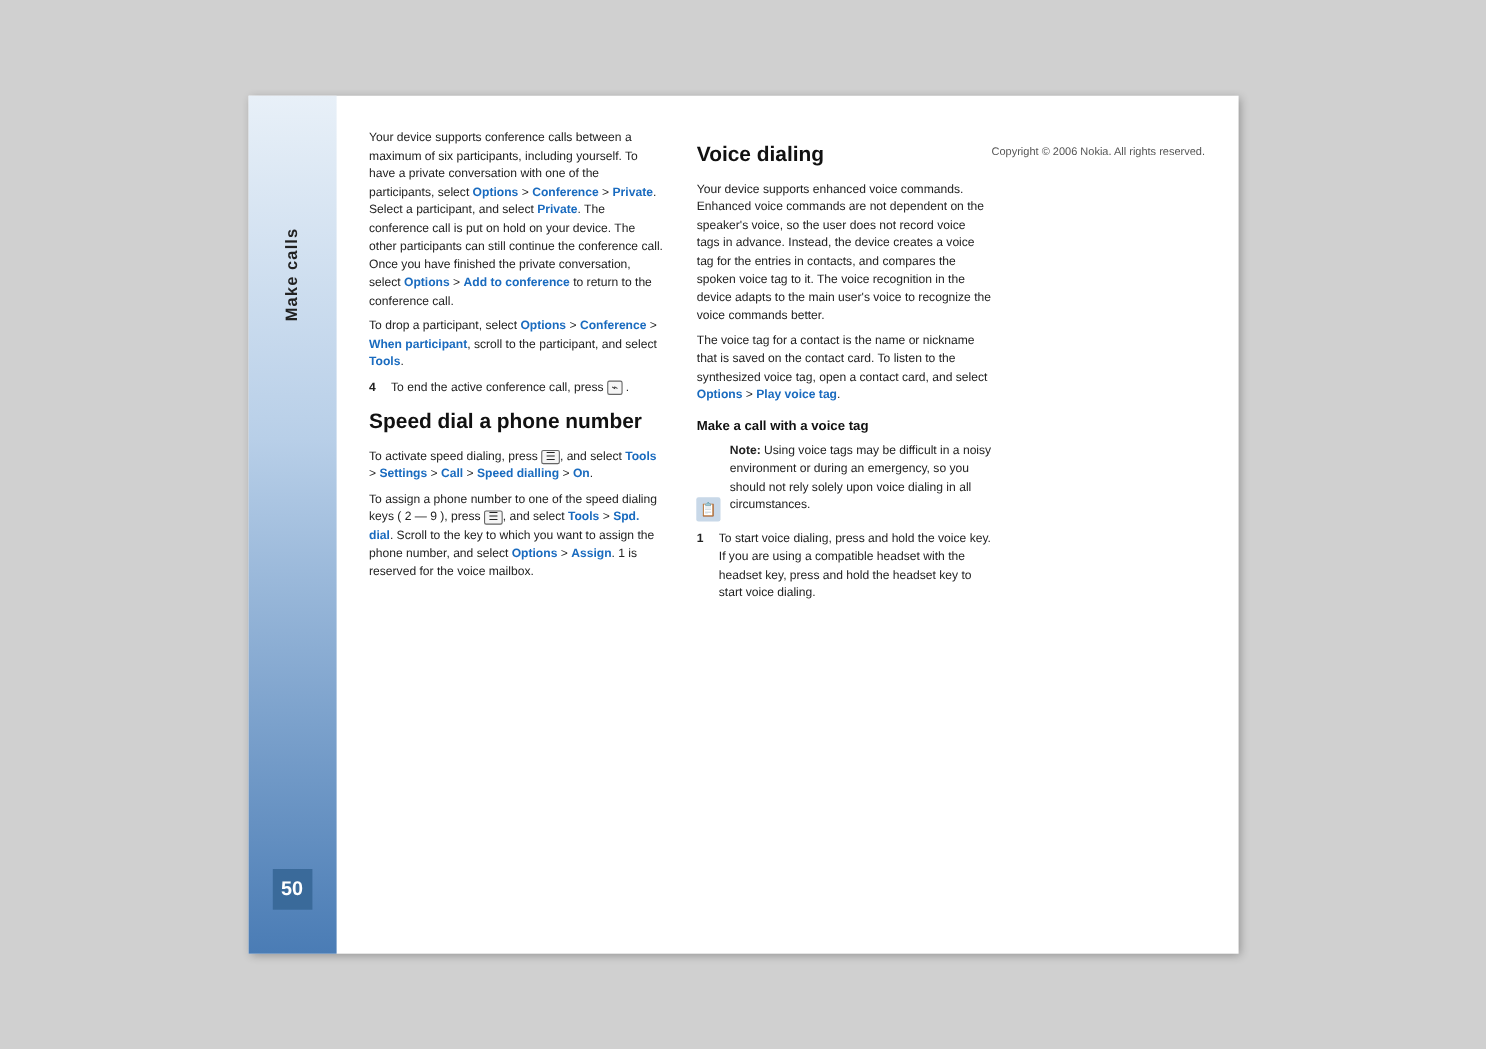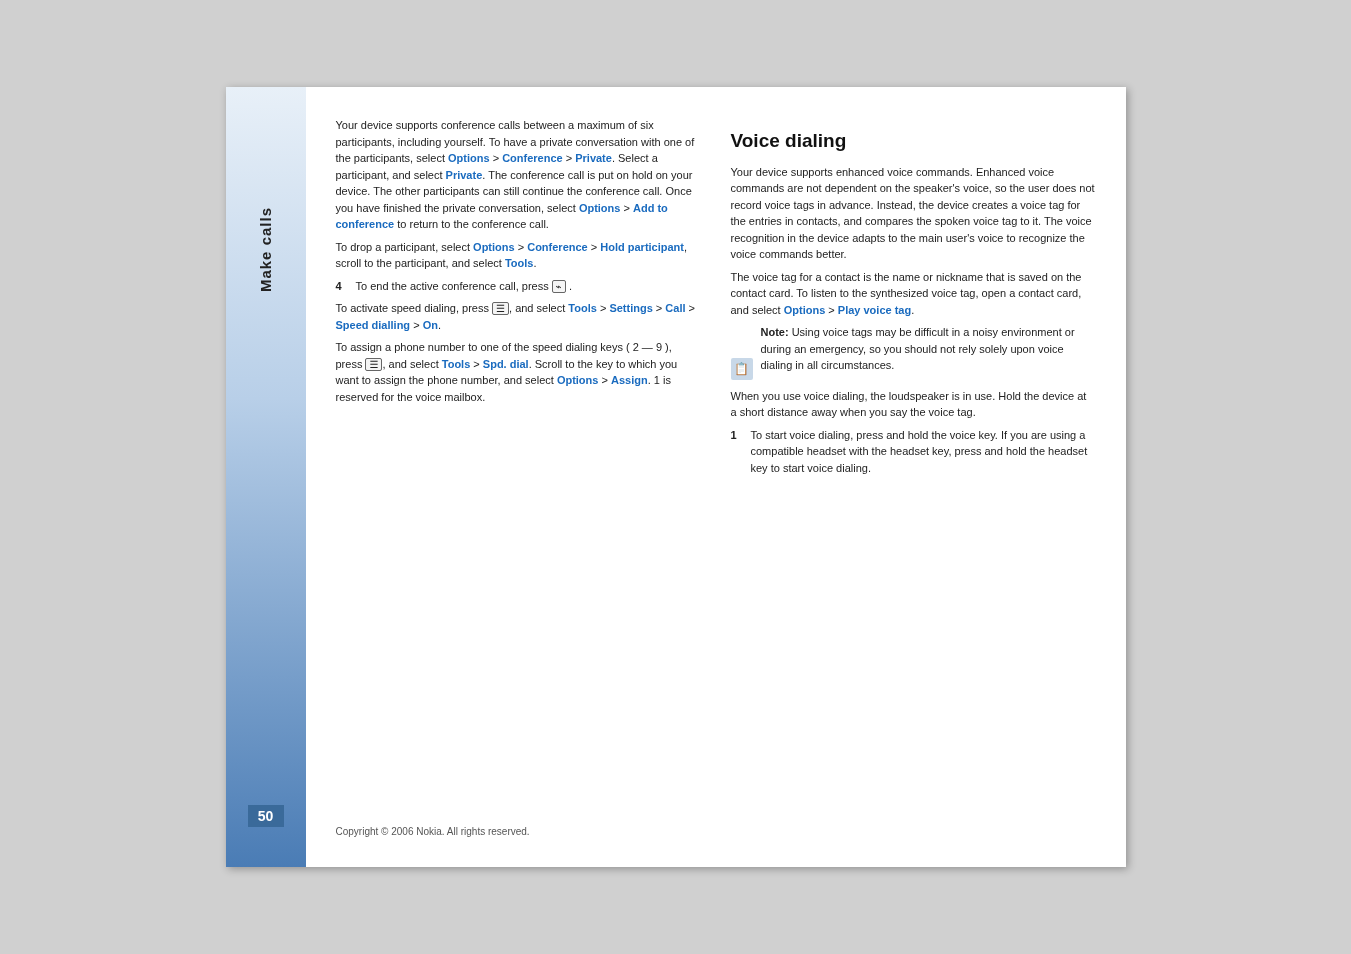--- a/index.html
+++ b/index.html
@@ -38,36 +38,36 @@
       font-weight: bold;
       color: #222;
       letter-spacing: 1px;
     }
     
     .page-number {
       position: absolute;
       bottom: 40px;
       left: 50%;
       transform: translateX(-50%);
-      font-size: 14px;
+      font-size: 18px;
       font-weight: bold;
       color: white;
       background: #3a6a9a;
       width: 36px;
-      height: 22px;
+      height: 37px;
       display: flex;
       align-items: center;
       justify-content: center;
     }
     
     .content {
       flex: 1;
       padding: 30px 30px 30px 30px;
       display: flex;
-      flex-direction: column;
+      flex-direction: row;
     }
     
     .columns {
       display: flex;
       gap: 30px;
       flex: 1;
     }
     .left-col {
       flex: 1;
       font-size: 11px;
@@ -162,51 +162,52 @@
 
   <div class="content">
     <div class="columns">
 
       <div class="left-col">
         <p>
           <span>Your device supports conference calls between a maximum of six participants, including yourself. To have a private conversation with one of the participants, select </span><span class="link">Options</span><span> &gt; </span><span class="link">Conference</span><span> &gt; </span><span class="link">Private</span><span>.</span>
           <span>Select a participant, and select </span><span class="link">Private</span><span>. The conference call is put on hold on your device. The other participants can still continue the conference call. Once you have finished the private conversation, select </span><span class="link">Options</span><span> &gt; </span><span class="link">Add to conference</span><span> to return to the conference call.</span>
         </p>
         <p>
-          <span>To drop a participant, select </span><span class="link">Options</span><span> &gt; </span><span class="link">Conference</span><span> &gt; </span><span class="link">Hold participant</span><span>, scroll to the participant, and select </span><span class="link">Tools</span><span>.</span>
+          <span>To drop a participant, select </span><span class="link">Options</span><span> &gt; </span><span class="link">Conference</span><span> &gt; </span><span class="link">When participant</span><span>, scroll to the participant, and select </span><span class="link">Tools</span><span>.</span>
         </p>
         <div class="step">
           <span class="step-num bold">4</span>
           <span><span>To end the active conference call, press</span> <span class="key-symbol">⌁</span> .</span>
         </div>
 
+        <h2>Speed dial a phone number</h2>
         <p>
           <span>To activate speed dialing, press</span> <span class="key-symbol">☰</span>, and select <span class="link">Tools</span><span> &gt; </span><span class="link">Settings</span><span> &gt; </span><span class="link">Call</span><span> &gt; </span><span class="link">Speed dialling</span><span> &gt; </span><span class="link">On</span><span>.</span>
         </p>
         <p>
           <span>To assign a phone number to one of the speed dialing keys ( 2 — 9 ), press</span> <span class="key-symbol">☰</span>, and select <span class="link">Tools</span><span> &gt; </span><span class="link">Spd. dial</span><span>. Scroll to the key to which you want to assign the phone number, and select </span><span class="link">Options</span><span> &gt; </span><span class="link">Assign</span><span>. 1 is reserved for the voice mailbox.</span>
         </p>
       </div>
 
       <div class="right-col">
         <h2>Voice dialing</h2>
         <p>Your device supports enhanced voice commands. Enhanced voice commands are not dependent on the speaker's voice, so the user does not record voice tags in advance. Instead, the device creates a voice tag for the entries in contacts, and compares the spoken voice tag to it. The voice recognition in the device adapts to the main user's voice to recognize the voice commands better.</p>
         <p>
           <span>The voice tag for a contact is the name or nickname that is saved on the contact card. To listen to the synthesized voice tag, open a contact card, and select </span><span class="link">Options</span><span> &gt; </span><span class="link">Play voice tag</span><span>.</span>
         </p>
 
+        <h3>Make a call with a voice tag</h3>
 
         <div class="note-box">
           <div class="note-icon"></div>
           <p>
             <span class="bold">Note:</span><span> Using voice tags may be difficult in a noisy environment or during an emergency, so you should not rely solely upon voice dialing in all circumstances.</span>
           </p>
         </div>
 
-        <p>When you use voice dialing, the loudspeaker is in use. Hold the device at a short distance away when you say the voice tag.</p>
 
         <div class="step">
           <span class="step-num bold">1</span>
           <span>To start voice dialing, press and hold the voice key. If you are using a compatible headset with the headset key, press and hold the headset key to start voice dialing.</span>
         </div>
       </div>
 
     </div>
 
     <div class="copyright">Copyright © 2006 Nokia. All rights reserved.</div>

